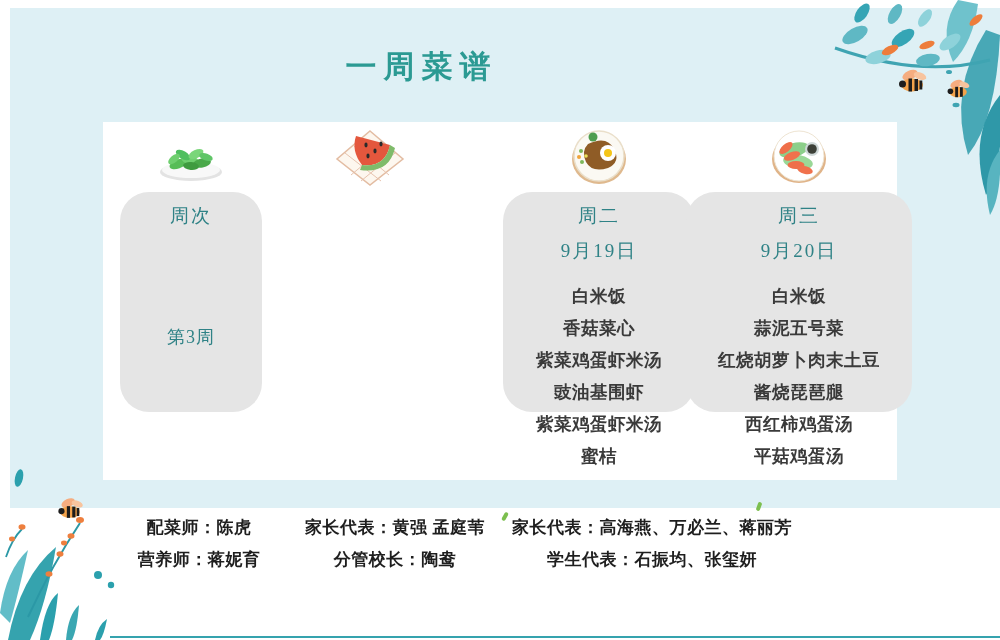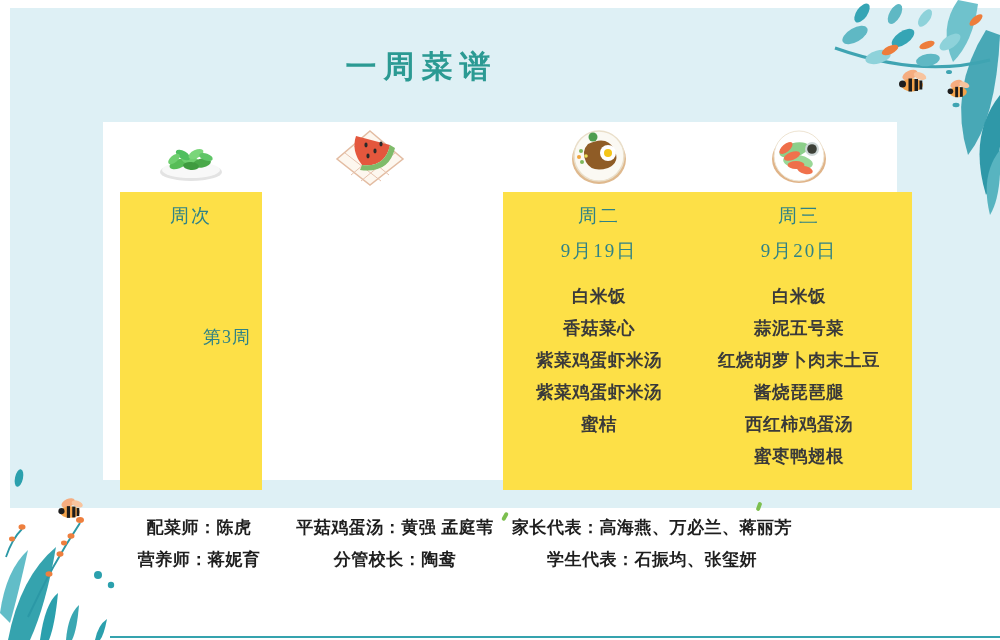--- a/index.html
+++ b/index.html
@@ -24,32 +24,33 @@
   .column{position:absolute;top:0;height:358px;}
   .col1{left:17px;width:142px;}
   .col2{left:169px;width:196px;}
   .col3{left:377px;width:192px;margin-left:23px;}
   .col4{left:583px;width:192px;padding-left:34px;}
   .icon-wrap{
     position:absolute;top:0;left:0;width:100%;height:70px;
     display:flex;align-items:center;justify-content:center;
   }
   .cell{
-    position:absolute;top:70px;left:0;width:100%;height:298px;
-    background:#fde047;
+    position:absolute;top:70px;left:0;width:100%;height:220px;
+    background:#e5e5e5;
+    border-radius:29px;
   }
   .hdr{
     position:absolute;top:6px;left:0;width:100%;text-align:center;
     font-family:"Liberation Serif","DejaVu Serif",serif;
     font-size:19px;line-height:35px;letter-spacing:2px;color:#2f8286;
   }
   .week-label{
     position:absolute;top:128px;left:0;width:100%;text-align:center;
     font-family:"Liberation Serif","DejaVu Serif",serif;
-    font-size:18px;line-height:35px;letter-spacing:1px;color:#2f8286;padding-left:36px;
+    font-size:18px;line-height:35px;letter-spacing:1px;color:#2f8286;
   }
   .menu-list{position:absolute;top:88px;left:0;width:100%;}
   .menu-item{
     text-align:center;font-size:17.5px;line-height:32px;
     font-weight:600;color:#3a3a3a;letter-spacing:0.5px;
     white-space:nowrap;
   }
   .footer{
     position:absolute;left:120px;top:512px;color:#1e1e1e;
     font-size:17px;font-weight:600;letter-spacing:0.5px;text-align:center;
@@ -170,20 +171,21 @@
     </div>
     <div class="cell">
       <div class="hdr">
         <div>周二</div>
         <div>9月19日</div>
       </div>
       <div class="menu-list">
           <div class="menu-item">白米饭</div>
           <div class="menu-item">香菇菜心</div>
           <div class="menu-item">紫菜鸡蛋虾米汤</div>
+          <div class="menu-item">豉油基围虾</div>
           <div class="menu-item">紫菜鸡蛋虾米汤</div>
           <div class="menu-item">蜜桔</div>
         </div>
     </div>
   </div>
 
   <div class="column col4">
     <div class="icon-wrap">
       <svg width="62" height="54" viewBox="0 0 62 54">
         <ellipse cx="31" cy="29" rx="27" ry="24" fill="#e0b489"></ellipse>
@@ -202,21 +204,21 @@
       <div class="hdr">
         <div>周三</div>
         <div>9月20日</div>
       </div>
       <div class="menu-list">
           <div class="menu-item">白米饭</div>
           <div class="menu-item">蒜泥五号菜</div>
           <div class="menu-item">红烧胡萝卜肉末土豆</div>
           <div class="menu-item">酱烧琵琶腿</div>
           <div class="menu-item">西红柿鸡蛋汤</div>
-          <div class="menu-item">蜜枣鸭翅根</div>
+          <div class="menu-item">平菇鸡蛋汤</div>
         </div>
     </div>
   </div>
 
 </div>
 
 <svg class="deco" style="left:0;top:495px;" width="180" height="145" viewBox="0 0 180 145">
   <path d="M8,145 Q20,82 56,52 Q46,110 30,145 Z" fill="#35a3ae"></path>
   <path d="M0,118 Q6,75 28,55 Q18,100 10,128 Z" fill="#62bdc8"></path>
   <path d="M28,122 Q52,70 80,28" stroke="#2b98a6" stroke-width="2" fill="none"></path>
@@ -247,21 +249,21 @@
 <svg class="deco" style="left:8px;top:465px;" width="22" height="26" viewBox="0 0 22 26">
   <ellipse cx="11" cy="13" rx="4" ry="9" fill="#2ba0ad" transform="rotate(12 11 13)"></ellipse>
 </svg>
 
 <div class="green-tick" style="left:503px;top:512px;transform:rotate(30deg);"></div>
 <div class="green-tick" style="left:757px;top:502px;transform:rotate(20deg);"></div>
 
 <div class="footer">
   <div class="footer-row">
     <span class="fc1">配菜师：陈虎</span>
-    <span class="fc2">平菇鸡蛋汤：黄强 孟庭苇</span>
+    <span class="fc2">家长代表：黄强 孟庭苇</span>
     <span class="fc3">家长代表：高海燕、万必兰、蒋丽芳</span>
   </div>
   <div class="footer-row">
     <span class="fc1">营养师：蒋妮育</span>
     <span class="fc2">分管校长：陶鸯</span>
     <span class="fc3">学生代表：石振均、张玺妍</span>
   </div>
 </div>
 
 <div class="bottom-line"></div>

